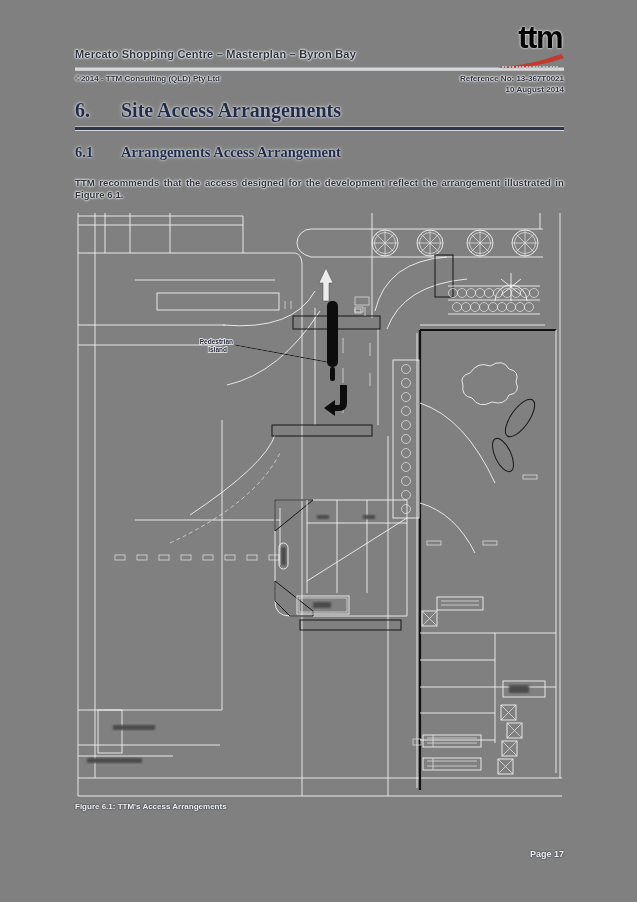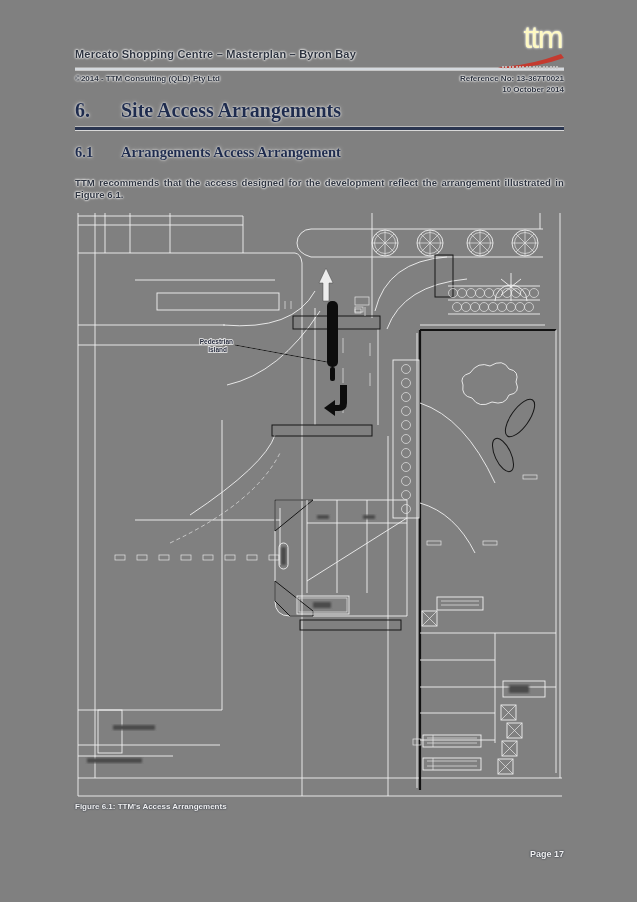--- a/index.html
+++ b/index.html
@@ -15,22 +15,22 @@
   .abs{position:absolute;}
 
   .hdr-line1{left:75px;top:48px;font-size:11px;font-weight:bold;letter-spacing:.2px;}
   .hdr-rule{left:75px;top:68px;width:489px;height:2px;background:#d4d9de;
             box-shadow:0 1px 0 rgba(255,255,255,.55),0 -1px 0 rgba(255,255,255,.35);}
   .hdr-copy{left:75px;top:74px;font-size:8px;font-weight:bold;}
   .hdr-ref{right:73px;top:74px;font-size:8px;font-weight:bold;}
   .hdr-date{right:73px;top:85px;font-size:8px;font-weight:bold;text-align:right;}
 
   .logo{right:73px;top:28px;width:66px;height:40px;}
-  .logo-text{position:absolute;right:2px;top:-6px;font-size:31px;font-weight:normal;
-             letter-spacing:-1.5px;color:#fef9c3;
+  .logo-text{position:absolute;right:2px;top:-6px;font-size:31px;font-weight:bold;
+             letter-spacing:-1.5px;color:#000000;
              text-shadow:0 0 2px rgba(255,255,255,.9),0 0 3px rgba(255,255,255,.6);
              font-family:"Liberation Sans",sans-serif;line-height:1;}
   .logo-swoosh{position:absolute;right:0;top:26px;width:66px;height:14px;}
   .logo-tagline{position:absolute;right:4px;top:38px;width:58px;height:3px;opacity:.85;
              background:repeating-linear-gradient(90deg,#c9c9c9 0 2px,rgba(0,0,0,0) 2px 3.4px);}
 
   .h1{left:75px;top:99px;width:489px;font-family:"Liberation Serif",serif;
       font-weight:bold;font-size:20px;}
   .h1 .num{display:inline-block;width:46px;}
   .h1-rule{left:75px;top:127px;width:489px;height:3px;background:#2a3550;
@@ -57,21 +57,21 @@
 </style>
 </head>
 <body>
 
 <div class="page">
 
   <div class="abs hdr-line1 halo-dark">Mercato Shopping Centre – Masterplan – Byron Bay</div>
   <div class="abs hdr-rule"></div>
   <div class="abs hdr-copy halo-dark">©2014 - TTM Consulting (QLD) Pty Ltd</div>
   <div class="abs hdr-ref halo-dark">Reference No: 13-367T0021</div>
-  <div class="abs hdr-date halo-dark">10 October 2014</div>
+  <div class="abs hdr-date halo-dark">10 August 2014</div>
 
   <div class="abs logo">
     <div class="logo-text">ttm</div>
     <svg class="logo-swoosh" viewBox="0 0 66 14">
       <path d="M0 13 Q 30 12 63 0 L 66 4 Q 34 15 4 14 Z" fill="#c43a2f"></path>
     </svg>
     <div class="logo-tagline"></div>
   </div>
 
   <div class="abs h1 halo-navy">

